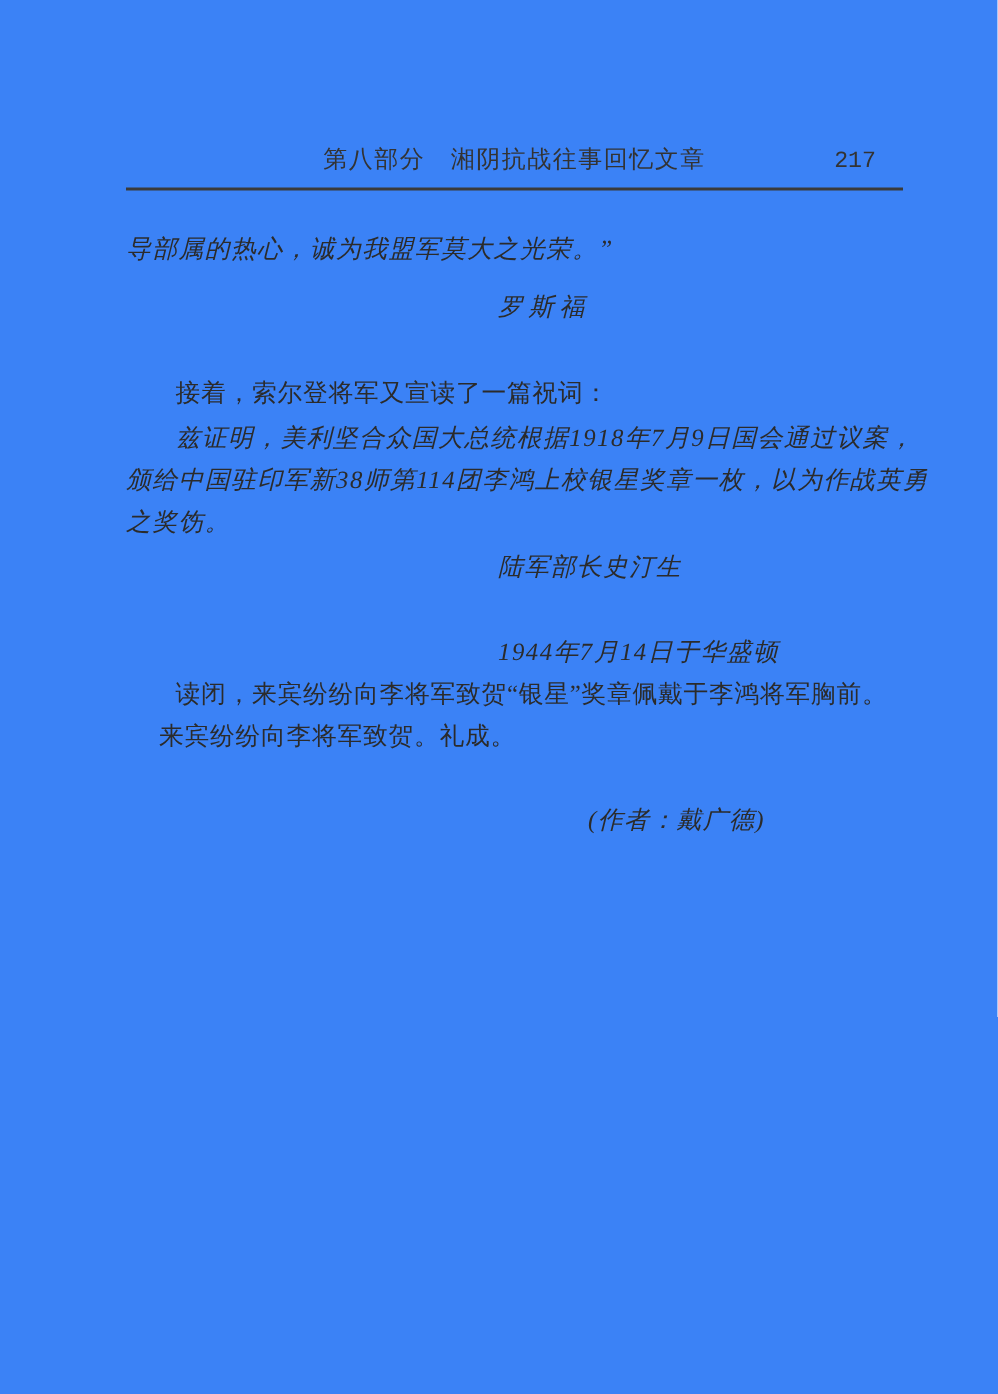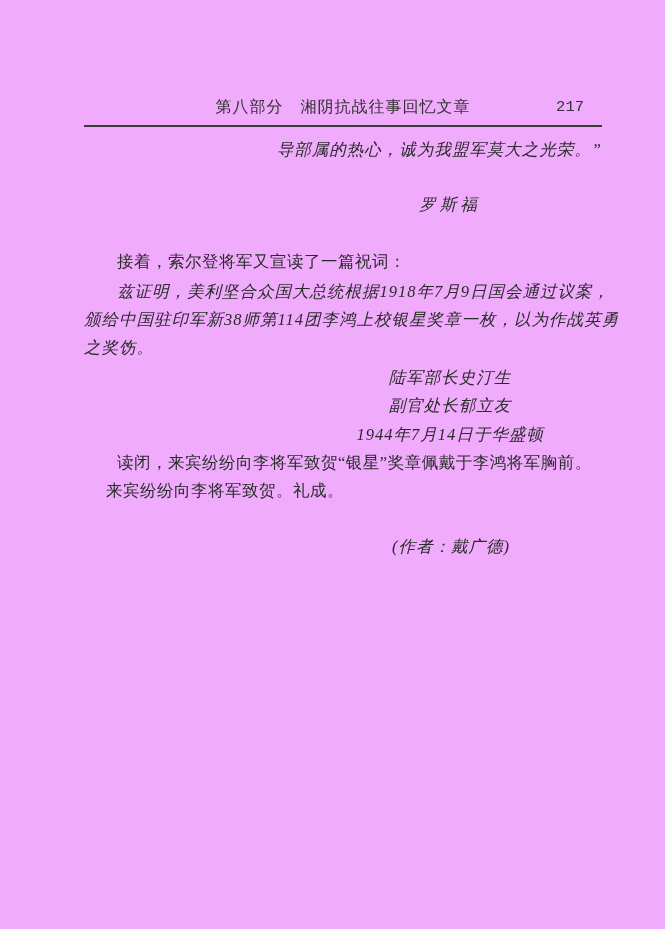--- a/index.html
+++ b/index.html
@@ -4,21 +4,21 @@
 <style>
   html, body {
     margin: 0;
     padding: 0;
     background: #ffffff;
   }
   .page {
     position: relative;
     width: 665px;
     height: 929px;
-    background: #f0abfc;
+    background: #3b82f6;
     overflow: hidden;
     font-family: "Liberation Serif", "DejaVu Serif", serif;
     color: #2b2b2b;
   }
   
   .running-head {
     position: absolute;
     top: 95px;
     left: 84px;
     width: 518px;
@@ -58,52 +58,51 @@
     letter-spacing: 0.5px;
     white-space: nowrap;
   }
   .kai {
     font-style: italic;
     letter-spacing: 1px;
   }
   .indent { padding-left: 33px; box-sizing: border-box; }
   .sig-col {
     position: absolute;
-    left: 317px;
+    left: 332px;
     width: 266px;
-    text-align: center;
+    text-align: left;
   }
   .author-line {
     text-align: right;
     padding-right: 92px;
     box-sizing: border-box;
   }
   .roosevelt { letter-spacing: 4px; }
 </style>
 </head>
 <body>
 
 <div class="page">
 
   <div class="running-head">第八部分　湘阴抗战往事回忆文章</div>
   <div class="folio">217</div>
   <div class="head-rule"></div>
 
-  <div class="line kai" style="top:136px;text-align:right;">导部属的热心，诚为我盟军莫大之光荣。”</div>
+  <div class="line kai" style="top:152px;">导部属的热心，诚为我盟军莫大之光荣。”</div>
 
   <div class="line kai sig-col roosevelt" style="top:191px;">罗斯福</div>
 
   <div class="line indent" style="top:248px;">接着，索尔登将军又宣读了一篇祝词：</div>
 
   <div class="line kai indent" style="top:278px;">兹证明，美利坚合众国大总统根据1918年7月9日国会通过议案，</div>
   <div class="line kai" style="top:306px;">颁给中国驻印军新38师第114团李鸿上校银星奖章一枚，以为作战英勇</div>
   <div class="line kai" style="top:334px;">之奖饬。</div>
 
   <div class="line kai sig-col" style="top:364px;">陆军部长史汀生</div>
-  <div class="line kai sig-col" style="top:392px;">副官处长郁立友</div>
   <div class="line kai sig-col" style="top:421px;">1944年7月14日于华盛顿</div>
 
   <div class="line indent" style="top:449px;">读闭，来宾纷纷向李将军致贺“银星”奖章佩戴于李鸿将军胸前。</div>
   <div class="line" style="top:477px;margin-left:22px;">来宾纷纷向李将军致贺。礼成。</div>
 
   <div class="line kai author-line" style="top:533px;">(作者：戴广德)</div>
 
 </div>
 
 </body></html>

